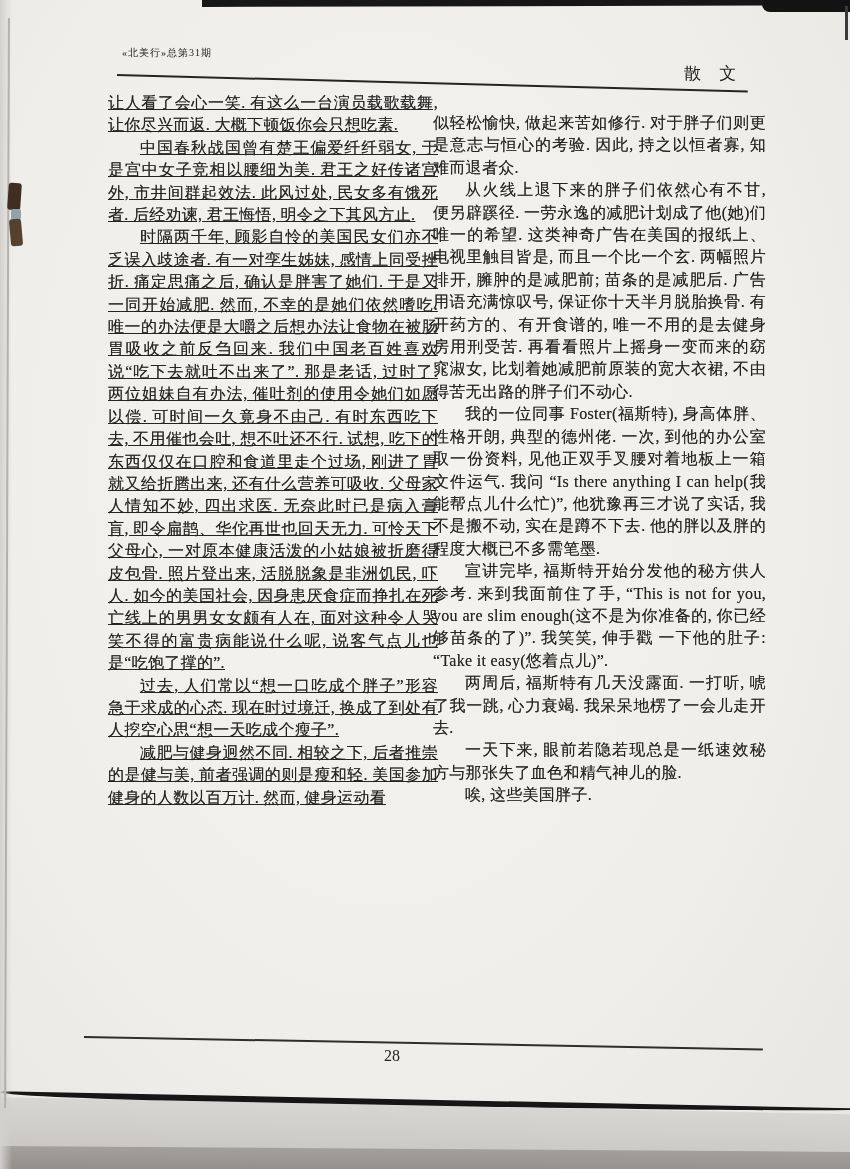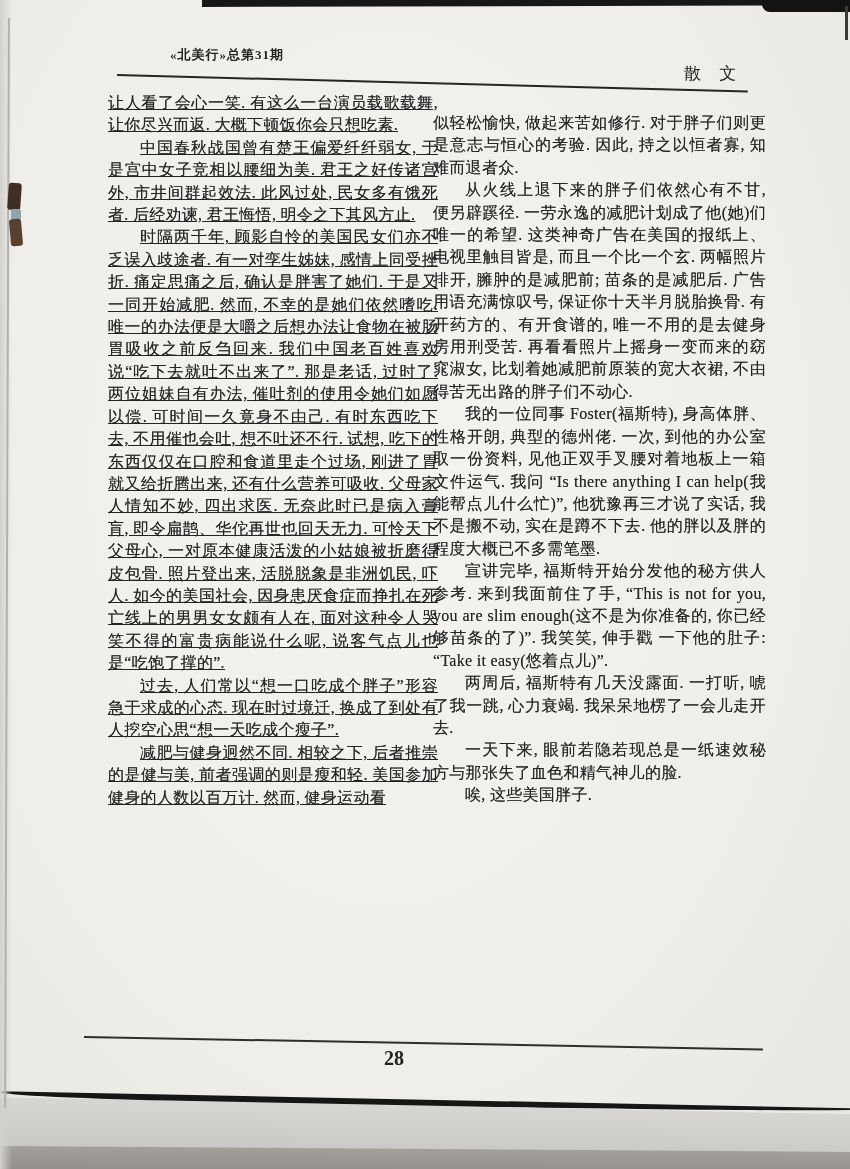--- a/index.html
+++ b/index.html
@@ -19,25 +19,25 @@
   .right-top-tick{position:absolute;left:845px;top:6px;width:3px;height:34px;background:#3a3a3a;}
   .left-edge-shade{position:absolute;left:0;top:0;width:12px;height:100%;background:linear-gradient(to right,#d2d1ce,rgba(210,209,206,0));}
   .left-edge-line{position:absolute;left:6px;top:18px;width:2px;height:1090px;background:#b2b1ae;transform:rotate(0.2deg);}
   .binding-a{position:absolute;left:8px;top:183px;width:13px;height:27px;background:#3f2e21;border-radius:3px;transform:rotate(4deg);}
   .binding-b{position:absolute;left:11px;top:209px;width:10px;height:11px;background:#93a3ab;border-radius:2px;}
   .binding-c{position:absolute;left:10px;top:219px;width:12px;height:27px;background:#55412e;border-radius:3px;transform:rotate(-5deg);}
   .bottom-gray{position:absolute;left:-8px;top:1097px;width:880px;height:52px;background:linear-gradient(#d7d6d2,#c8c7c3);transform:rotate(1.15deg);transform-origin:left top;}
   .bottom-black{position:absolute;left:-8px;top:1091px;width:880px;height:6px;background:#161616;border-radius:0 0 60% 20%/0 0 100% 100%;transform:rotate(1.15deg);transform-origin:left top;}
   .bottom-dark2{position:absolute;left:-4px;top:1146px;width:860px;height:30px;background:linear-gradient(#a3a09b,#8e8b86);transform:rotate(0.4deg);transform-origin:left top;}
   
-  .journal-title{position:absolute;left:122px;top:46px;font-size:13px;font-weight:bold;letter-spacing:1px;color:#222;margin-left:48px;}
+  .journal-title{position:absolute;left:122px;top:46px;font-size:10px;font-weight:normal;letter-spacing:1px;color:#222;}
   .section-label{position:absolute;left:684px;top:62px;font-size:17px;font-weight:normal;letter-spacing:7px;color:#1e1e1e;}
   .header-rule{position:absolute;left:117px;top:74px;width:631px;height:2px;background:#252525;transform:rotate(1.5deg);transform-origin:left top;}
   .footer-rule{position:absolute;left:84px;top:1036px;width:679px;height:1.6px;background:#2e2e2e;transform:rotate(1.05deg);transform-origin:left top;}
-  .page-number{position:absolute;left:384px;top:1047px;font-size:20px;font-weight:bold;color:#222;}
+  .page-number{position:absolute;left:384px;top:1047px;font-size:16px;font-weight:normal;color:#222;}
   
   .column{
     position:absolute;top:92px;width:330px;
     font-size:16px;line-height:22.4px;
     text-align:justify;text-justify:inter-ideograph;
     letter-spacing:0.3px;
     color:#242424;
     text-shadow:0 0 0.45px rgba(20,20,20,0.55);
   }
   .col-left{left:108px;text-decoration:underline;}

